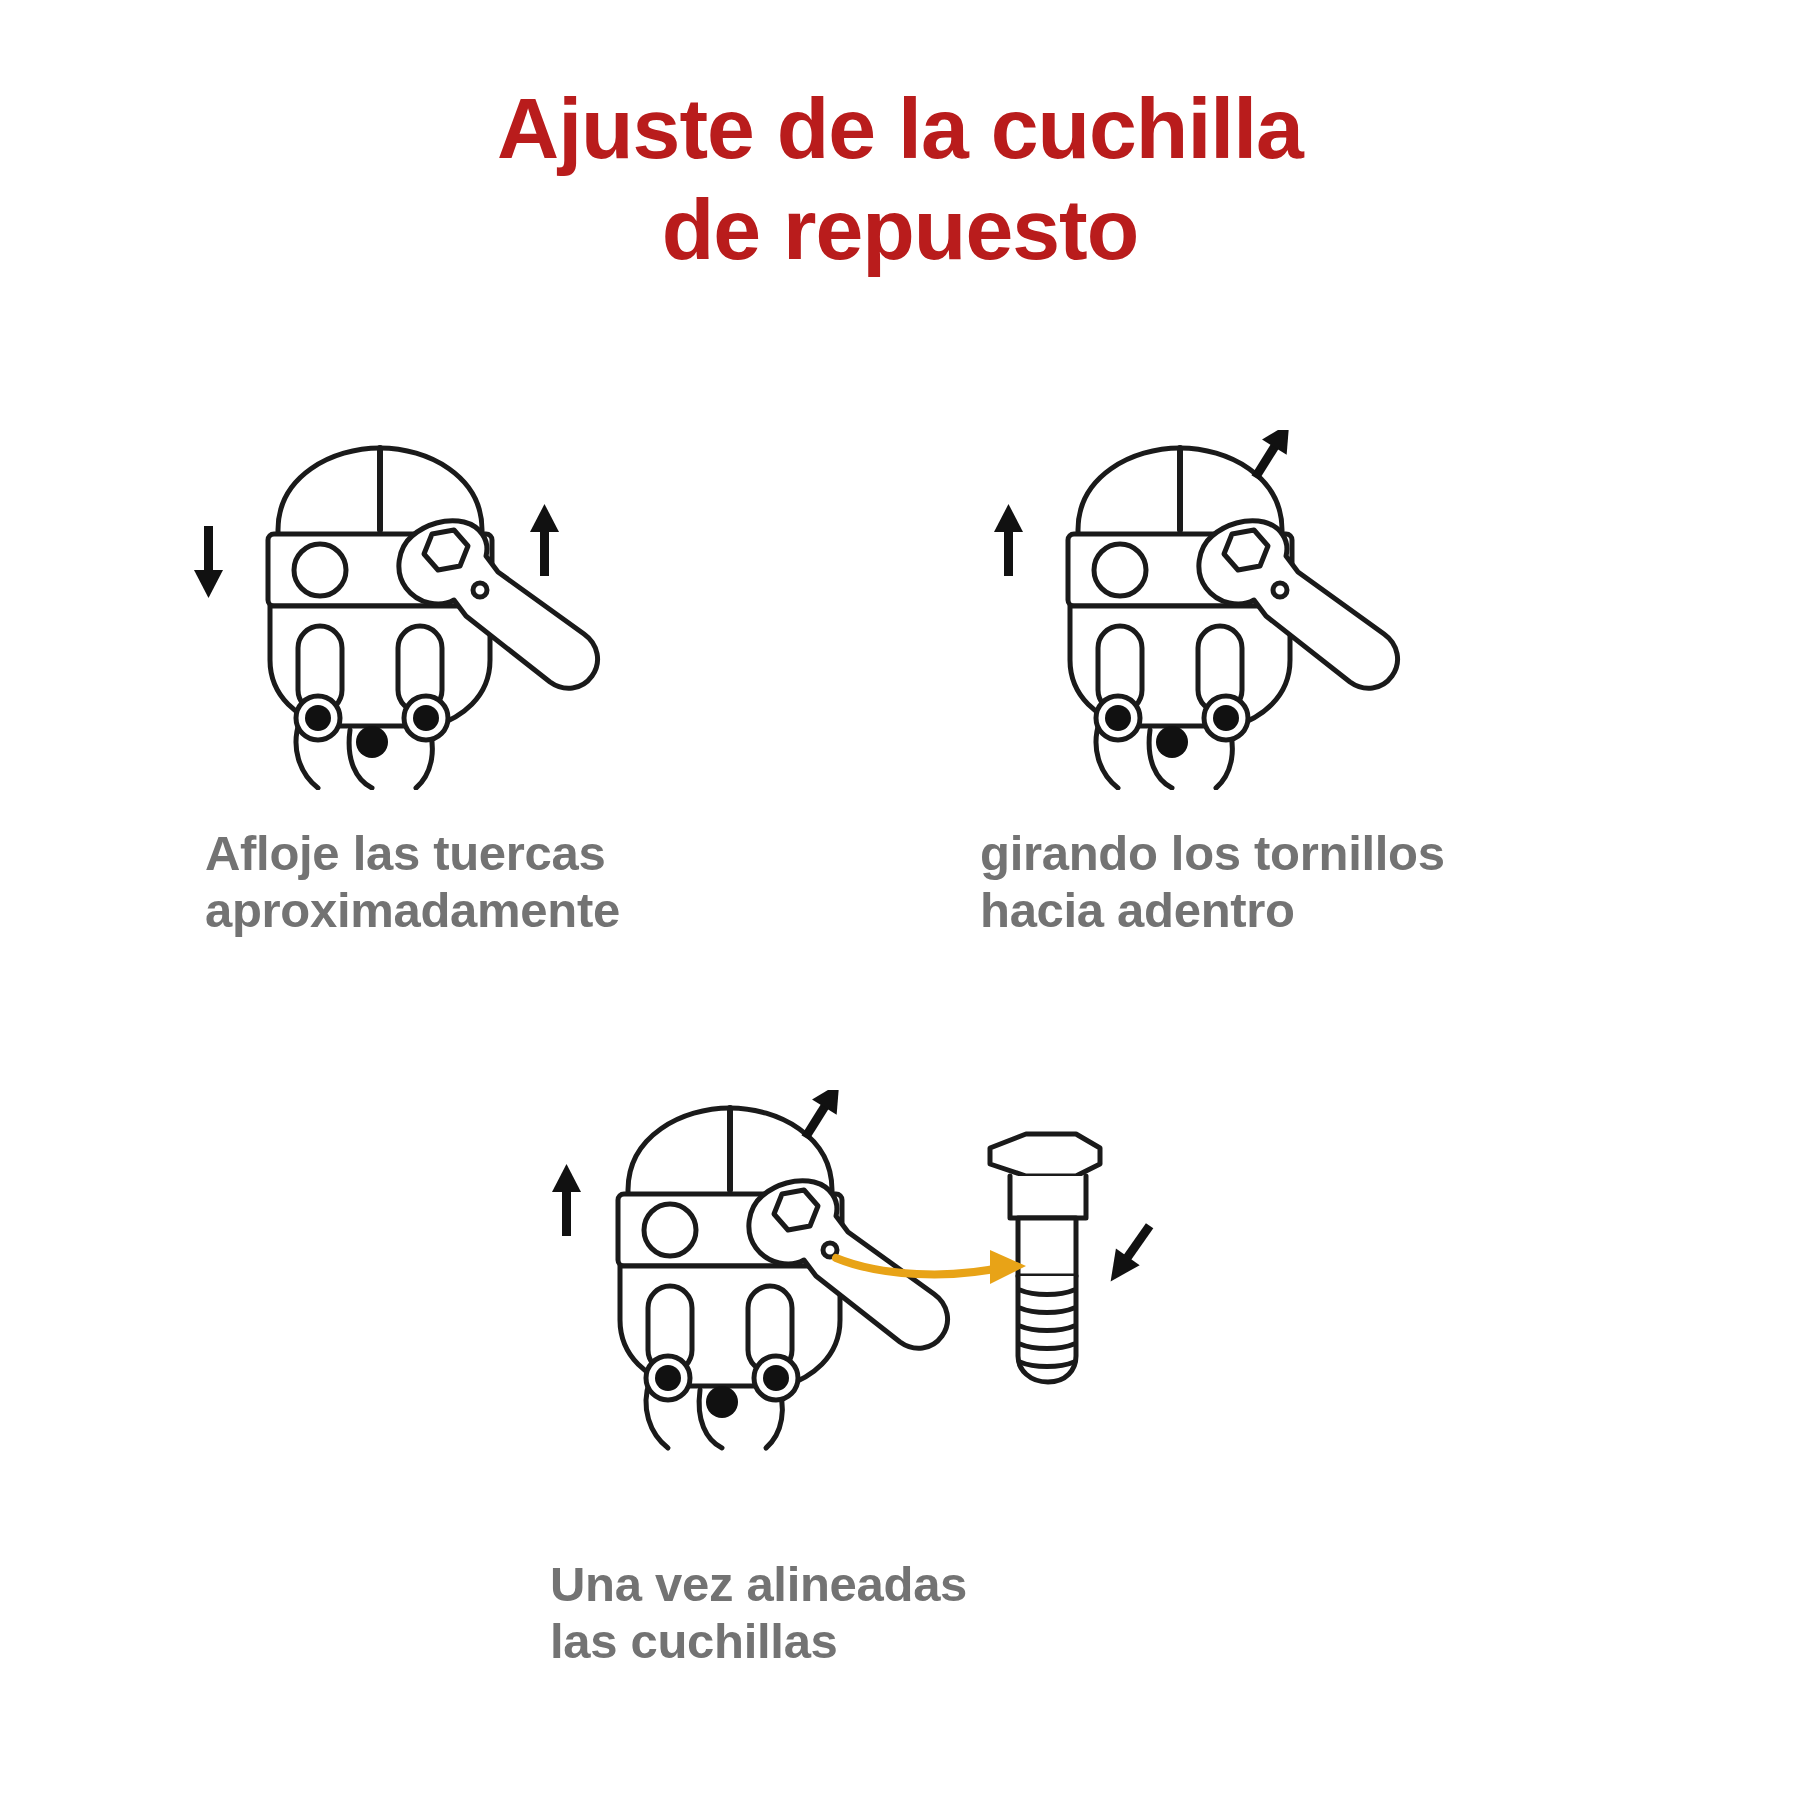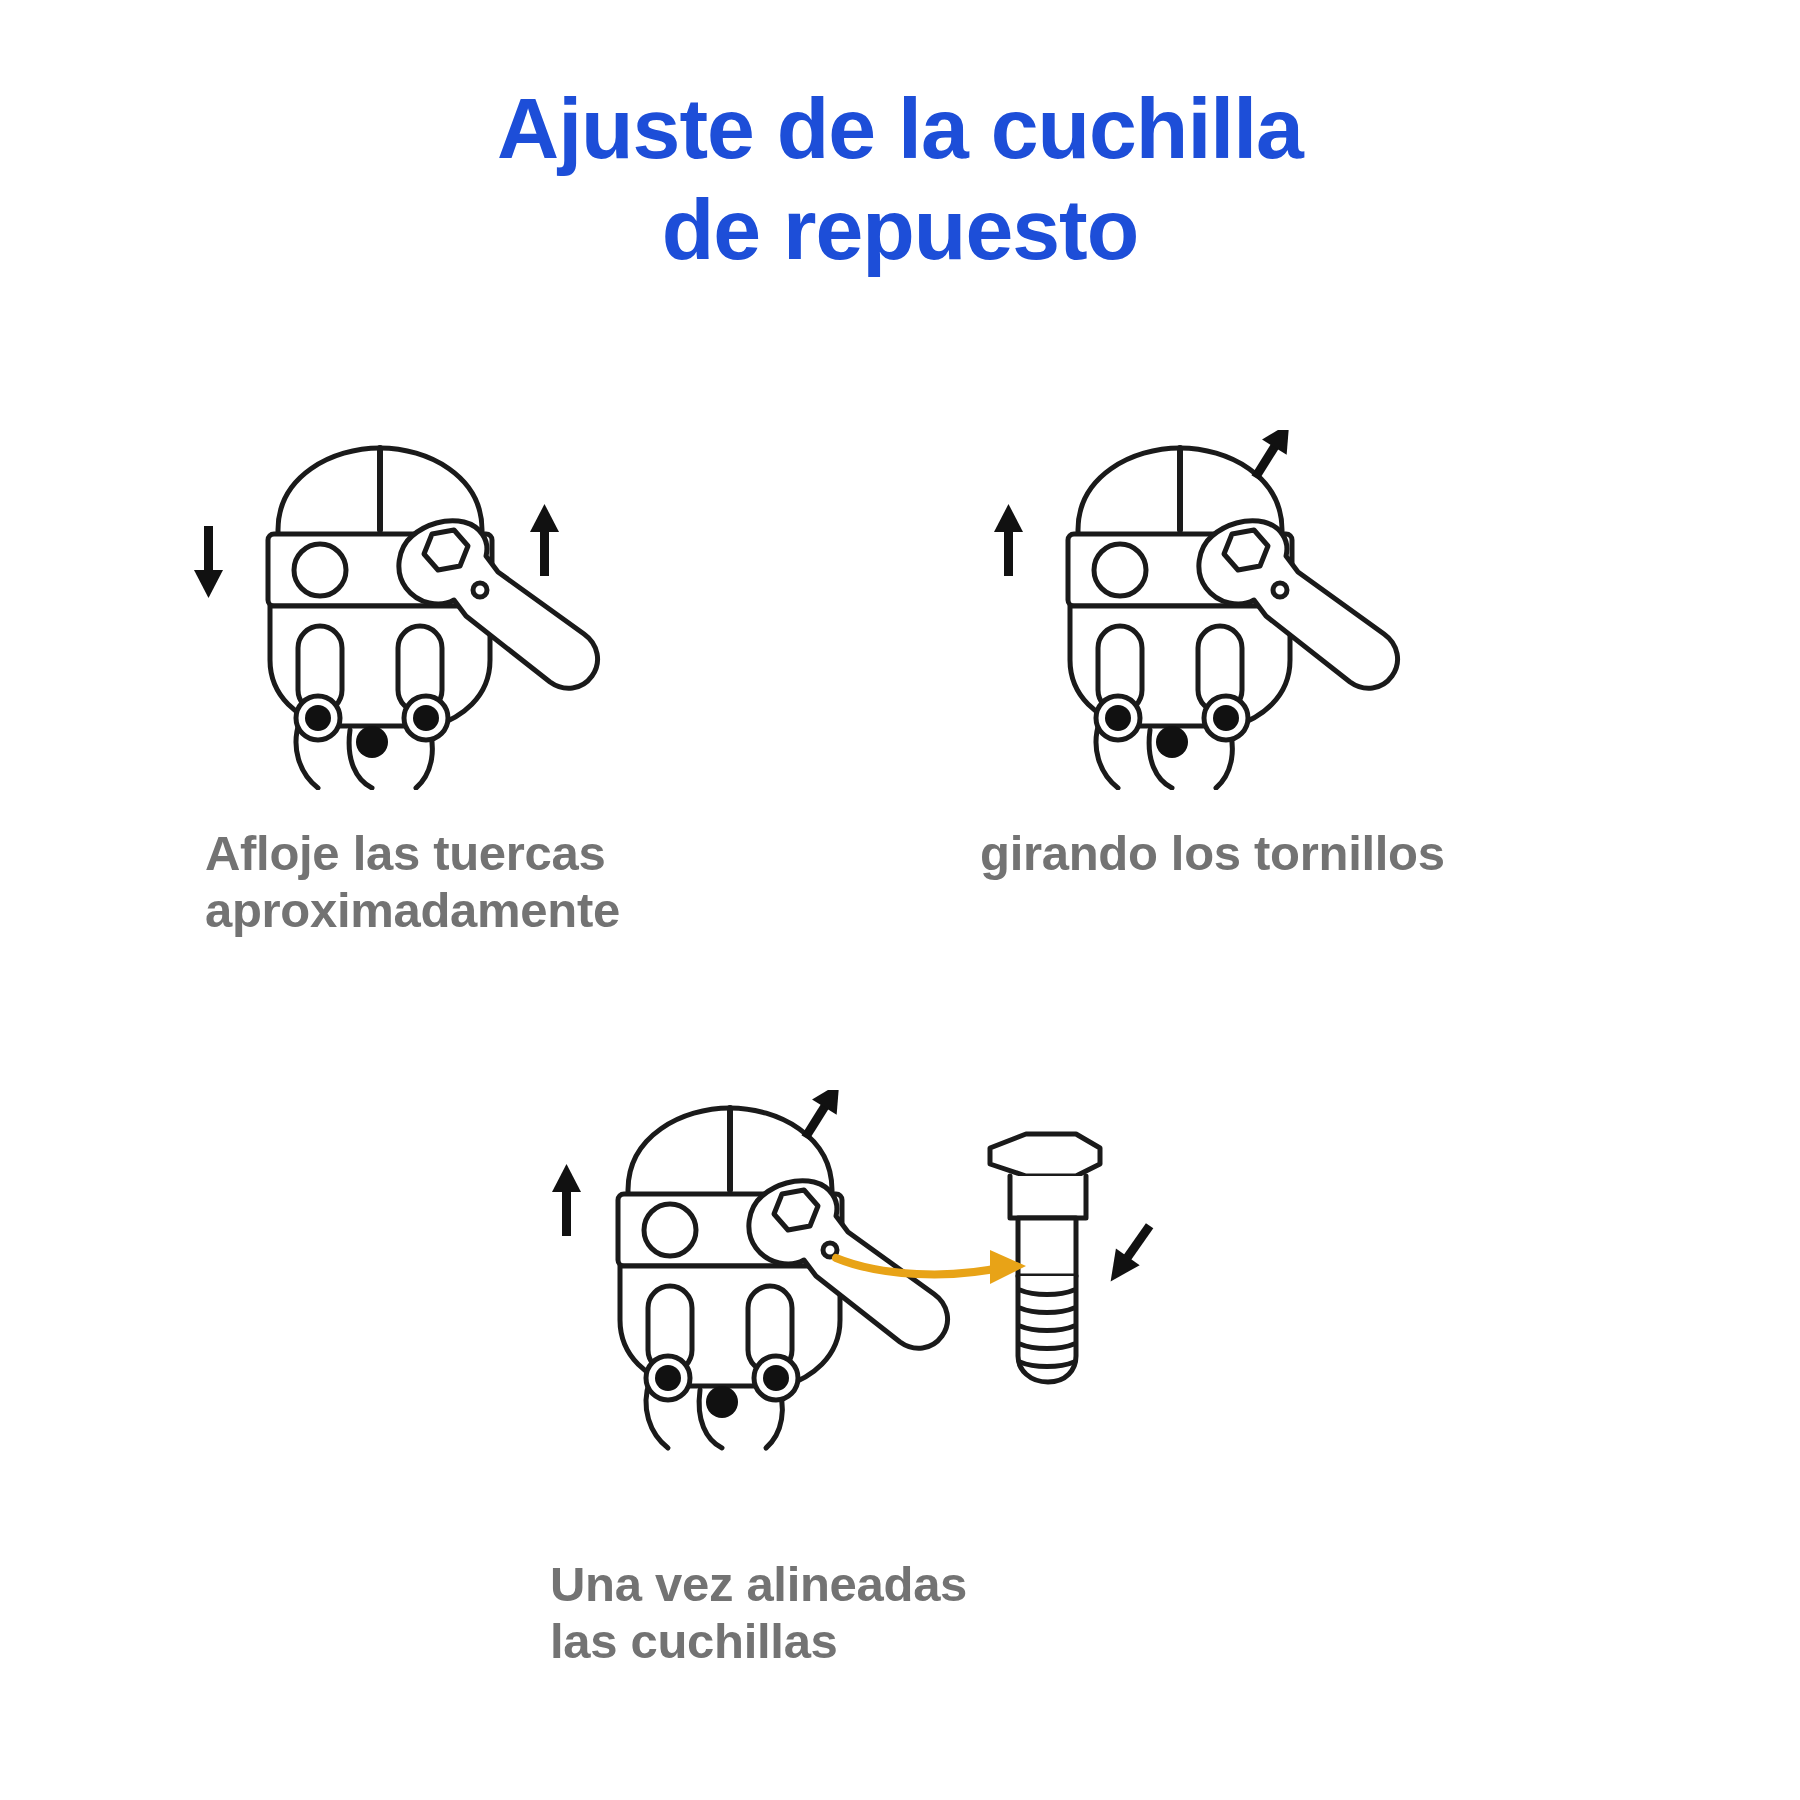--- a/index.html
+++ b/index.html
@@ -24,21 +24,21 @@
   .title {
     position: absolute;
     top: 78px;
     left: 0;
     width: 1800px;
     text-align: center;
     font-size: 86px;
     line-height: 1.18;
     font-weight: bold;
     letter-spacing: -1px;
-    color: #1d4ed8;
+    color: #b91c1c;
   }
   .title .line {
     display: block;
   }
   .steps {
     position: absolute;
     top: 430px;
     left: 0;
     width: 1800px;
   }
@@ -174,20 +174,21 @@
               </g>
               <g transform="rotate(32 320 25)">
                 <rect x="315" y="10" width="9" height="42"></rect>
                 <path d="M305 16 L334 16 L319.5 -12 Z"></path>
               </g>
             </g>
           </svg>
         </div>
         <div class="caption cap-2">
           <span class="cline">girando los tornillos</span>
+          <span class="cline">hacia adentro</span>
         </div>
       </div>
     </div>
 
     <div class="step step-3">
       <div class="art art-3">
         <svg width="760" height="400" viewBox="0 0 760 400" fill="none" xmlns="http://www.w3.org/2000/svg">
           <g stroke="#1a1a1a" stroke-width="5" stroke-linejoin="round" stroke-linecap="round" fill="#ffffff">
             <path d="M108 100 C108 46, 162 18, 210 18 C258 18, 312 46, 312 100 L312 108 L108 108 Z"></path>
             <path d="M210 18 L210 100" stroke-width="6"></path>

